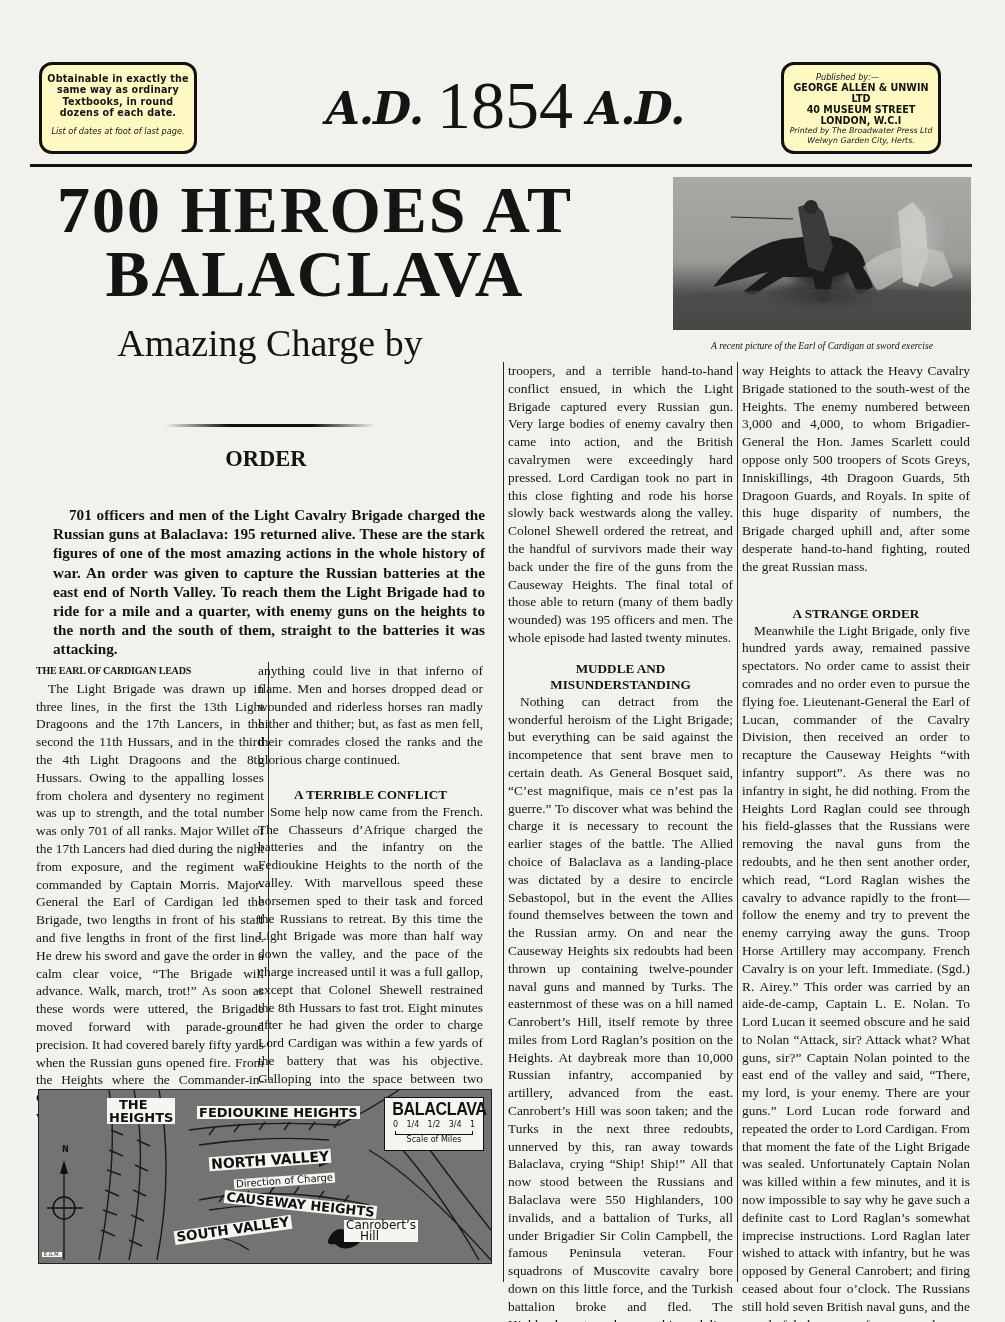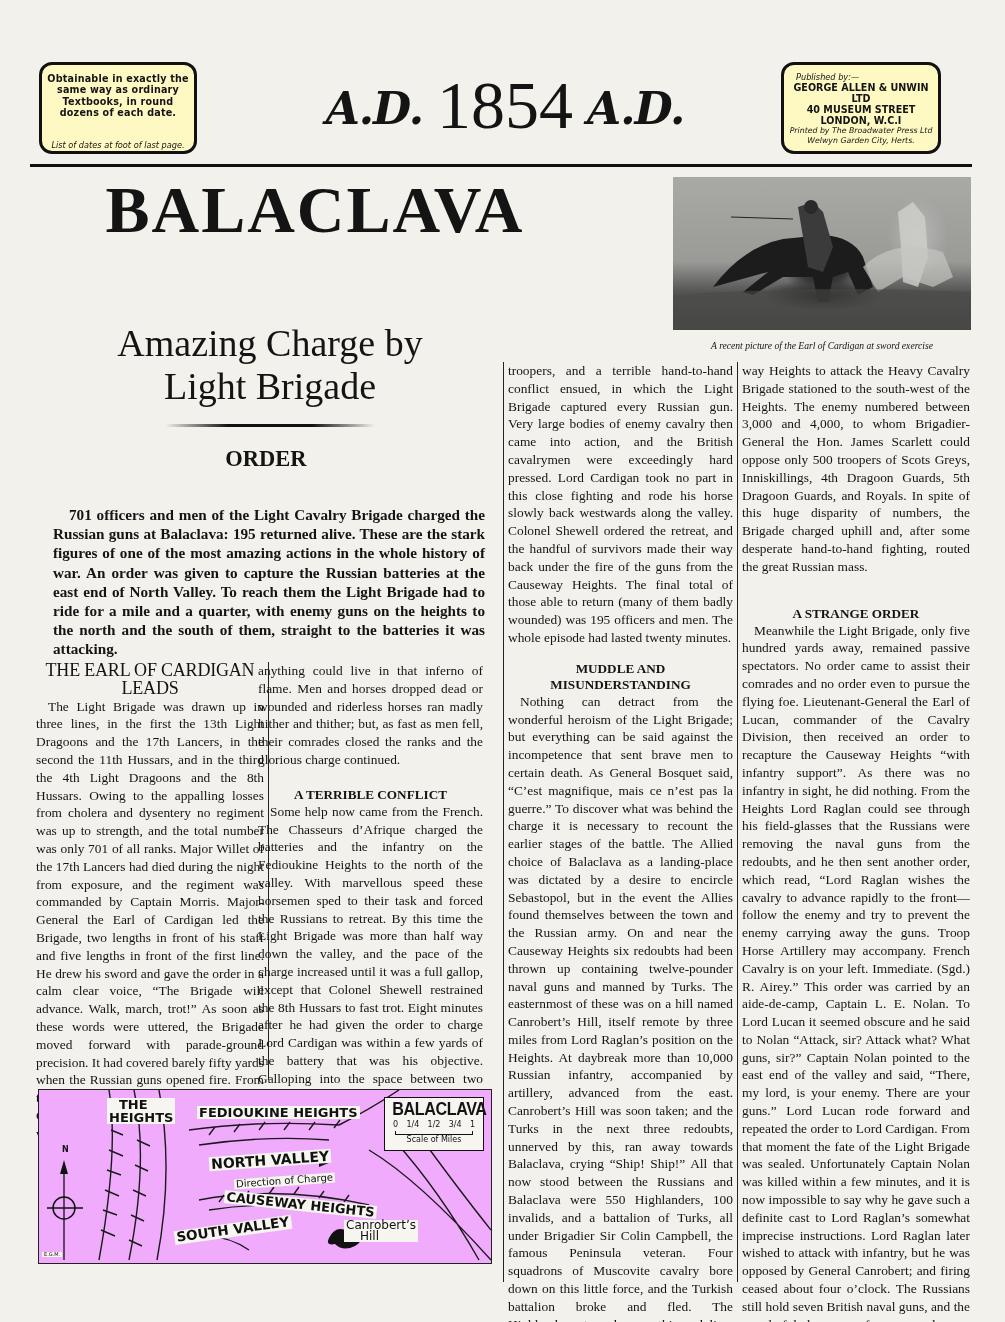--- a/index.html
+++ b/index.html
@@ -12,23 +12,23 @@
   }
 
   
   .box {
     position: absolute; border: 3.5px solid #111; border-radius: 13px;
     background: #fef9c3; text-align: center; box-sizing: border-box;
     font-family: "DejaVu Sans", "Liberation Sans", sans-serif;
   }
   .box-left { left: 39px; top: 62px; width: 158px; height: 92px; padding-top: 8px; }
   .box-left .l1 { font-size: 9.6px; font-weight: bold; line-height: 11.4px; letter-spacing: 0.2px; }
-  .box-left .l2 { font-size: 8.2px; font-style: italic; margin-top: 21px; }
+  .box-left .l2 { font-size: 8.2px; font-style: italic; margin-top: 7px; }
   .box-right { left: 781px; top: 62px; width: 160px; height: 92px; padding-top: 7px; }
-  .box-right .pub { font-size: 8.2px; font-style: italic; text-align: left; padding-left: 12px; }
+  .box-right .pub { font-size: 8.2px; font-style: italic; text-align: left; padding-left: 32px; }
   .box-right .b { font-size: 9.6px; font-weight: bold; line-height: 11px; }
   .box-right .i { font-size: 7.8px; font-style: italic; line-height: 10px; }
 
   .masthead-title {
     position: absolute; left: 250px; top: 70px; width: 510px; text-align: center;
     font-size: 60px; line-height: 70px; white-space: nowrap;
   }
   .masthead-title .ad {
     font-family: "DejaVu Serif", serif; font-weight: bold; font-style: italic;
     font-size: 44px; letter-spacing: -1px; vertical-align: 4px;
@@ -70,30 +70,30 @@
   .caption {
     position: absolute; left: 673px; top: 340px; width: 298px; text-align: center;
     font-style: italic; font-size: 9.6px;
   }
 
   
   .col { position: absolute; font-size: 13.4px; line-height: 17.8px; text-align: justify; }
   .col p { margin: 0; text-indent: 12px; }
   .col .sub { font-weight: bold; text-align: center; font-size: 13.2px; line-height: 16px; text-transform: none; }
   .col1 { left: 36px; top: 662px; width: 228px; }
-  .col1 .lead-head { font-weight: normal; font-size: 18px; text-align: center; letter-spacing: -0.2px; }
+  .col1 .lead-head { font-weight: bold; font-size: 10px; text-align: left; letter-spacing: -0.2px; }
   .col2 { left: 258px; top: 662px; width: 225px; }
   .col3 { left: 508px; top: 362px; width: 225px; }
   .col4 { left: 742px; top: 362px; width: 228px; }
   .vrule { position: absolute; width: 1px; background: #222; }
 
   
   .map {
     position: absolute; left: 38px; top: 1089px; width: 452px; height: 173px;
-    border: 1.5px solid #222; background: #f0abfc; overflow: hidden;
+    border: 1.5px solid #222; background: #737373; overflow: hidden;
   }
   .map .lbl { position: absolute; font-family: "DejaVu Sans", sans-serif; font-weight: bold; color: #111;
     background: #f6f5f0; padding: 0 2px; line-height: 1; white-space: nowrap; }
   .legend {
     position: absolute; left: 345px; top: 7px; width: 98px; height: 52px;
     border: 1.5px solid #111; background: #f6f5f0; text-align: center;
   }
   .legend .t { font-family: "Liberation Sans Narrow","Liberation Sans",sans-serif; font-weight: bold; font-size: 19px; line-height: 22px; letter-spacing: -0.5px; transform: scaleX(0.85); }
   .legend .s { font-family: "DejaVu Sans", sans-serif; font-size: 8px; line-height: 10px; }
 </style>
@@ -118,25 +118,25 @@
   <div class="b">LTD</div>
   <div class="b">40 MUSEUM STREET</div>
   <div class="b">LONDON, W.C.I</div>
   <div class="i">Printed by The Broadwater Press Ltd</div>
   <div class="i">Welwyn Garden City, Herts.</div>
 </div>
 
 <div class="rule-top"></div>
 
 <div class="h1">
+  <div>700 HEROES AT</div>
   <div>BALACLAVA</div>
 </div>
 <div class="h2">
   <div>Amazing Charge by</div>
-  <div>Light Brigade</div>
 </div>
 <div class="swell"></div>
 <div class="h3">
   <div>ORDER</div>
 </div>
 <div class="lede">701 officers and men of the Light Cavalry Brigade charged the Russian guns at Balaclava: 195 returned alive. These are the stark figures of one of the most amazing actions in the whole history of war. An order was given to capture the Russian batteries at the east end of North Valley. To reach them the Light Brigade had to ride for a mile and a quarter, with enemy guns on the heights to the north and the south of them, straight to the batteries it was attacking.</div>
 
 <div class="photo">
   <svg width="298" height="153" viewBox="0 0 298 153">
     <line x1="58" y1="40" x2="120" y2="42" stroke="#222" stroke-width="1"></line>

